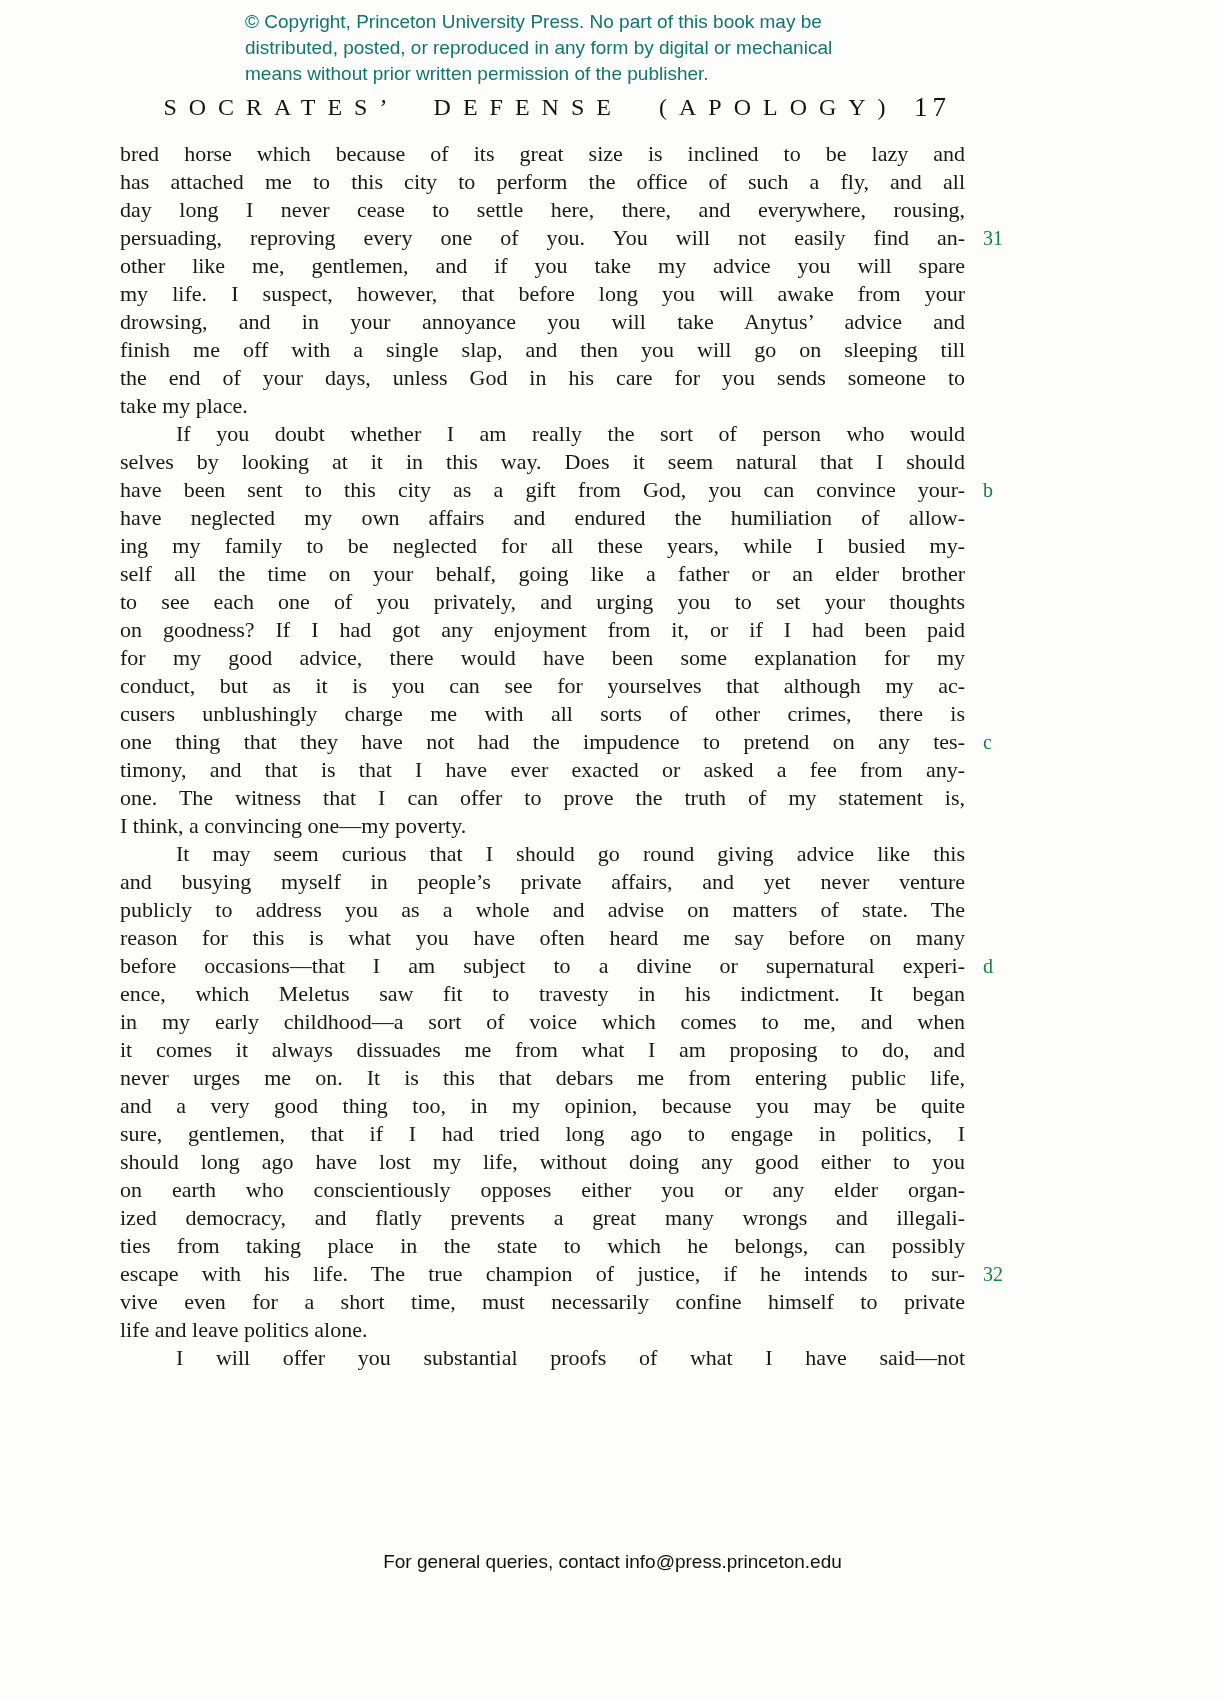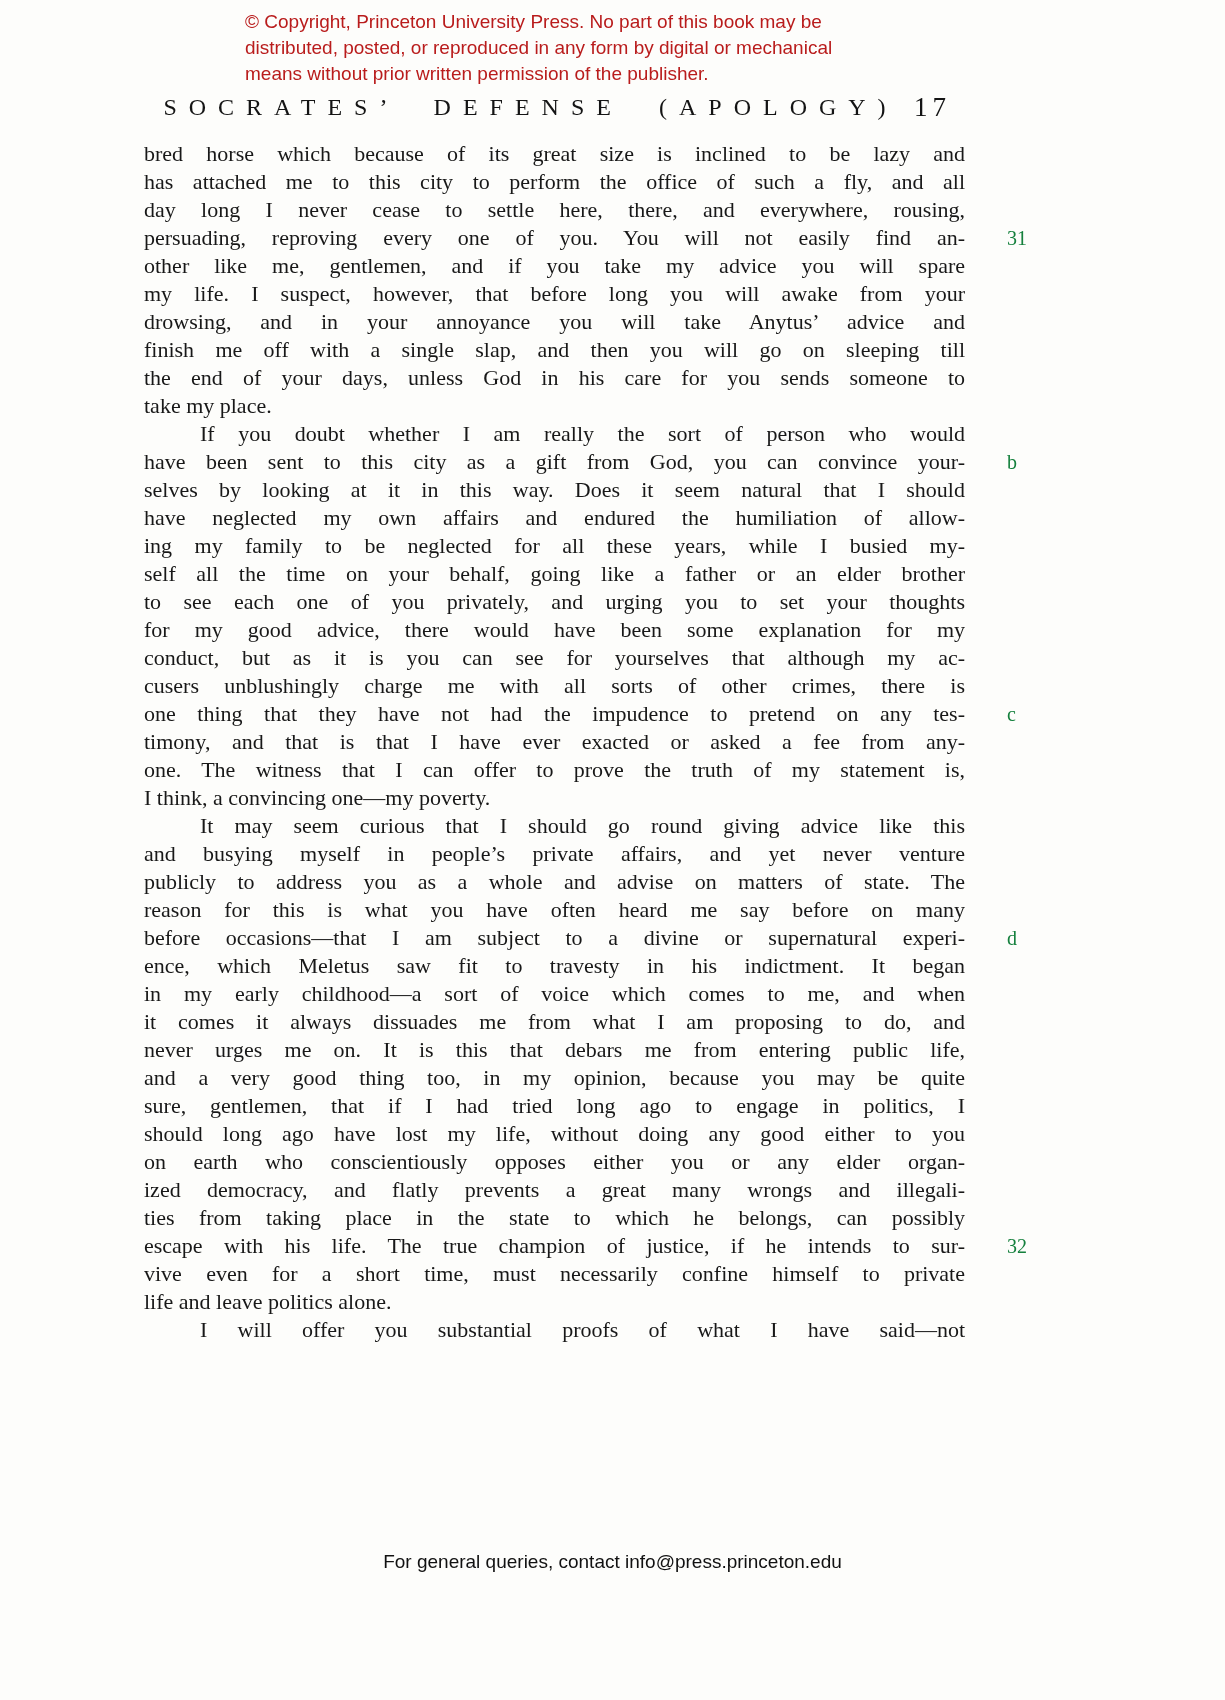--- a/index.html
+++ b/index.html
@@ -15,21 +15,21 @@
     overflow: hidden;
   }
   
   .copyright {
     position: absolute;
     left: 245px;
     top: 9px;
     font-family: "Liberation Sans", sans-serif;
     font-size: 19px;
     line-height: 26px;
-    color: #b91c1c;
+    color: #0f766e;
   }
   
   .running-header {
     position: absolute;
     left: 108px;
     top: 94px;
     width: 845px;
     text-align: center;
     white-space: nowrap;
   }
@@ -54,21 +54,20 @@
     top: 140px;
     width: 845px;
     font-size: 22px;
     line-height: 28px;
     color: #181818;
   }
   .line {
     position: relative;
     text-align: justify;
     text-align-last: justify;
-    margin-left: 24px;
     -moz-text-align-last: justify;
   }
   .line.last {
     text-align-last: left;
     -moz-text-align-last: left;
   }
   .line.indent { text-indent: 56px; }
   .note {
     position: absolute;
     left: 863px;
@@ -115,26 +114,27 @@
         <div class="line"><span class="line-text">persuading, reproving every one of you. You will not easily find an-</span><span class="note">31</span></div>
         <div class="line"><span class="line-text">other like me, gentlemen, and if you take my advice you will spare</span></div>
         <div class="line"><span class="line-text">my life. I suspect, however, that before long you will awake from your</span></div>
         <div class="line"><span class="line-text">drowsing, and in your annoyance you will take Anytus’ advice and</span></div>
         <div class="line"><span class="line-text">finish me off with a single slap, and then you will go on sleeping till</span></div>
         <div class="line"><span class="line-text">the end of your days, unless God in his care for you sends someone to</span></div>
         <div class="line last"><span class="line-text">take my place.</span></div>
       </div>
       <div class="para">
         <div class="line indent"><span class="line-text">If you doubt whether I am really the sort of person who would</span></div>
+        <div class="line"><span class="line-text">selves by looking at it in this way. Does it seem natural that I should</span></div>
         <div class="line"><span class="line-text">have been sent to this city as a gift from God, you can convince your-</span><span class="note">b</span></div>
-        <div class="line"><span class="line-text">selves by looking at it in this way. Does it seem natural that I should</span></div>
         <div class="line"><span class="line-text">have neglected my own affairs and endured the humiliation of allow-</span></div>
         <div class="line"><span class="line-text">ing my family to be neglected for all these years, while I busied my-</span></div>
         <div class="line"><span class="line-text">self all the time on your behalf, going like a father or an elder brother</span></div>
         <div class="line"><span class="line-text">to see each one of you privately, and urging you to set your thoughts</span></div>
+        <div class="line"><span class="line-text">on goodness? If I had got any enjoyment from it, or if I had been paid</span></div>
         <div class="line"><span class="line-text">for my good advice, there would have been some explanation for my</span></div>
         <div class="line"><span class="line-text">conduct, but as it is you can see for yourselves that although my ac-</span></div>
         <div class="line"><span class="line-text">cusers unblushingly charge me with all sorts of other crimes, there is</span></div>
         <div class="line"><span class="line-text">one thing that they have not had the impudence to pretend on any tes-</span><span class="note">c</span></div>
         <div class="line"><span class="line-text">timony, and that is that I have ever exacted or asked a fee from any-</span></div>
         <div class="line"><span class="line-text">one. The witness that I can offer to prove the truth of my statement is,</span></div>
         <div class="line last"><span class="line-text">I think, a convincing one—my poverty.</span></div>
       </div>
       <div class="para">
         <div class="line indent"><span class="line-text">It may seem curious that I should go round giving advice like this</span></div>

